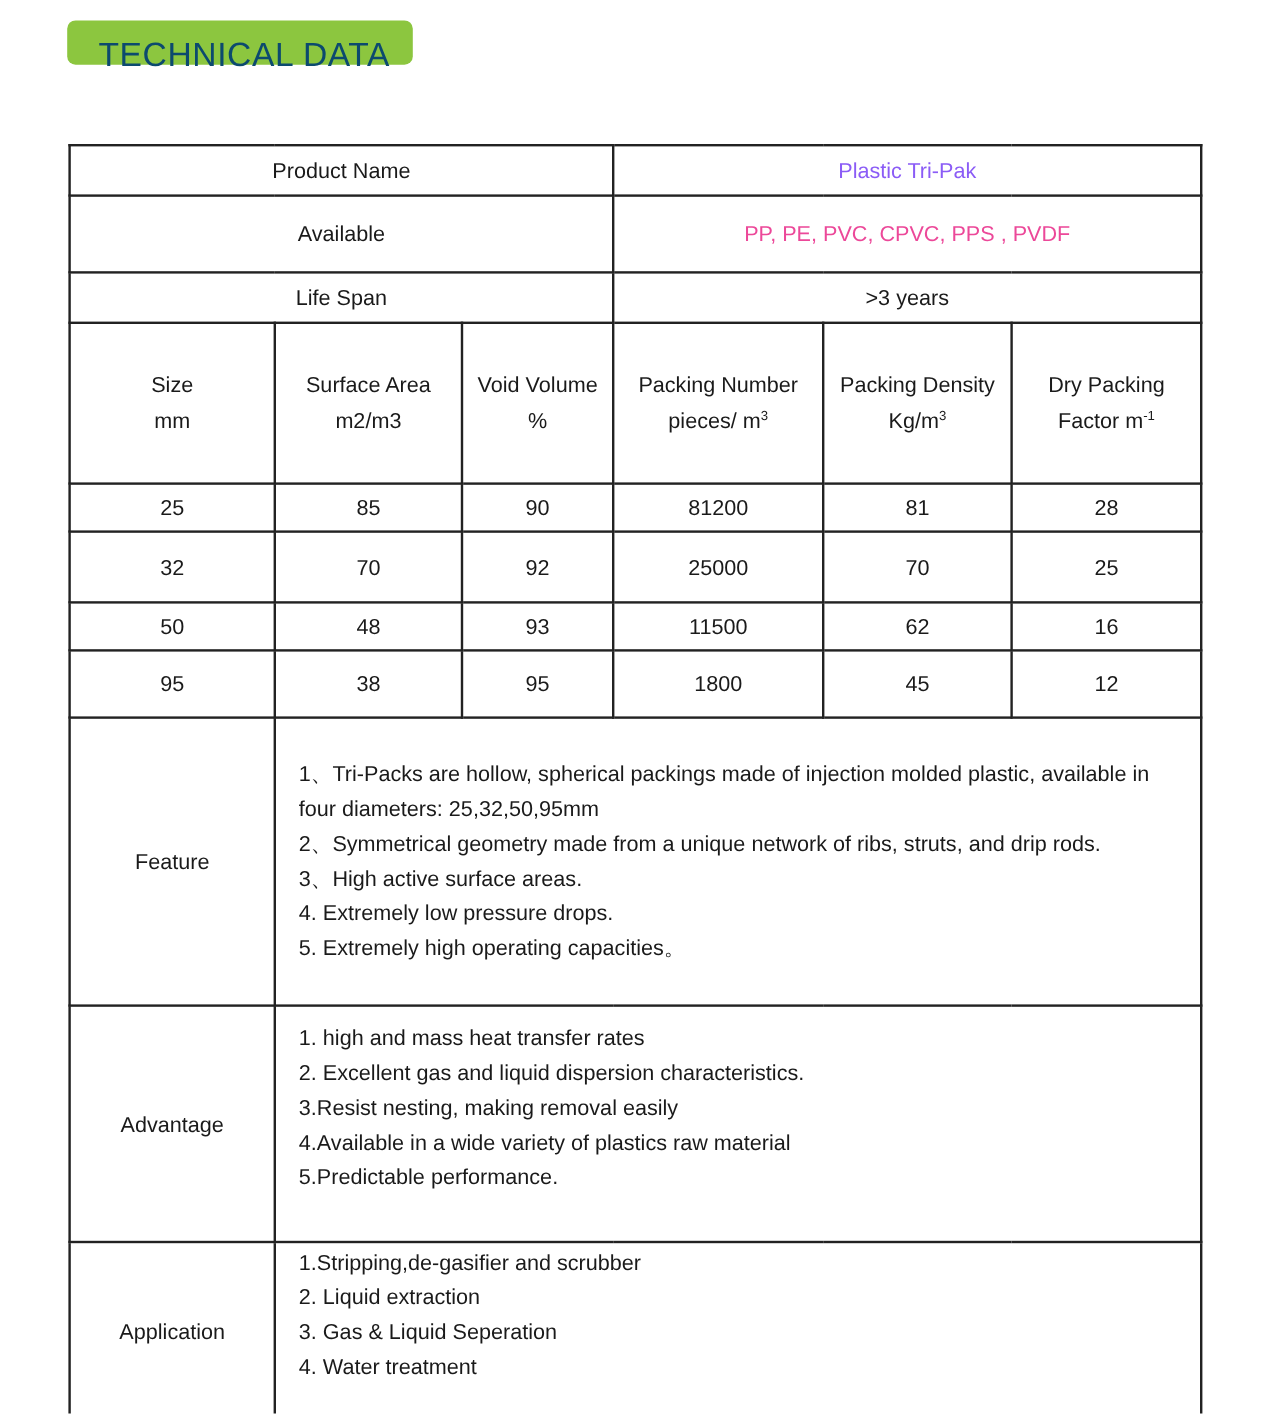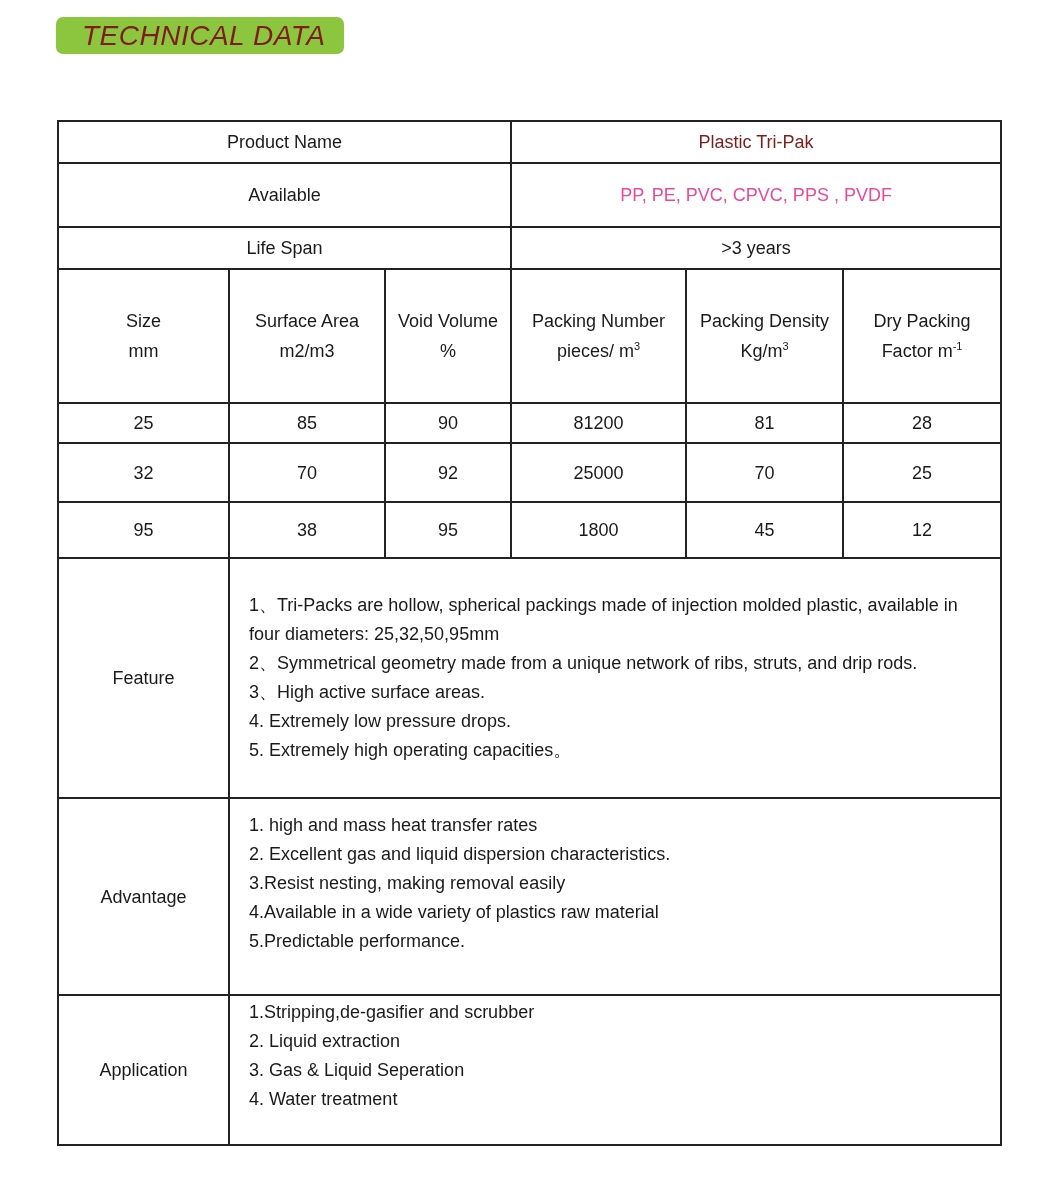--- a/index.html
+++ b/index.html
@@ -1,21 +1,21 @@
 <!DOCTYPE html>
 <html><head>
   <meta charset="utf-8">
   <style>
     html, body { margin: 0; padding: 0; background: #ffffff; }
     body { width: 1060px; height: 1178px; position: relative; overflow: hidden;
            font-family: "Liberation Sans", sans-serif; color: #1a1a1a; }
     .banner { position: absolute; left: 56px; top: 17px; width: 288px; height: 37px;
               background: #8cc63f; border-radius: 7px; }
-    .banner span { position: absolute; left: 26px; top: 3px; font-size: 28px;
-                   font-style: italic; color: #7f1d1d; letter-spacing: 0.5px; line-height: 32px; }
+    .banner span { position: absolute; left: 26px; top: 13px; font-size: 28px;
+                   color: #0c4a6e; letter-spacing: 0.5px; line-height: 32px; }
     table { position: absolute; left: 57px; top: 120px; border-collapse: collapse;
             width: 943px; table-layout: fixed; }
     td { border: 2px solid #222; padding: 0; font-size: 18px; text-align: center;
          vertical-align: middle; line-height: 30px; }
     td.left { text-align: left; vertical-align: top; padding-left: 19px; }
     .list div { line-height: 29px; font-size: 18px; white-space: nowrap; }
     sup { font-size: 11px; line-height: 0; }
   </style>
 </head>
 <body>
@@ -29,21 +29,21 @@
     <col style="width:171px">
       <col style="width:156px">
       <col style="width:126px">
     <col style="width:175px">
       <col style="width:157px">
       <col style="width:158px">
   </colgroup>
   <tbody>
       <tr style="height:42px">
     <td colspan="3">Product Name</td>
-    <td colspan="3" style="color:#7f1d1d">Plastic Tri-Pak</td>
+    <td colspan="3" style="color:#8b5cf6">Plastic Tri-Pak</td>
   </tr>
   <tr style="height:64px">
     <td colspan="3">Available</td>
     <td colspan="3" style="color:#ec4899">PP, PE, PVC, CPVC, PPS , PVDF</td>
   </tr>
   <tr style="height:42px">
     <td colspan="3">Life Span</td>
     <td colspan="3">&gt;3 years</td>
   </tr>
   <tr style="height:134px">
@@ -81,20 +81,28 @@
     <td>28</td>
   </tr>
   <tr style="height:59px">
     <td>32</td>
     <td>70</td>
     <td>92</td>
     <td>25000</td>
     <td>70</td>
     <td>25</td>
   </tr>
+  <tr style="height:40px">
+    <td>50</td>
+    <td>48</td>
+    <td>93</td>
+    <td>11500</td>
+    <td>62</td>
+    <td>16</td>
+  </tr>
   <tr style="height:56px">
     <td>95</td>
     <td>38</td>
     <td>95</td>
     <td>1800</td>
     <td>45</td>
     <td>12</td>
   </tr>
   <tr style="height:240px">
     <td>

